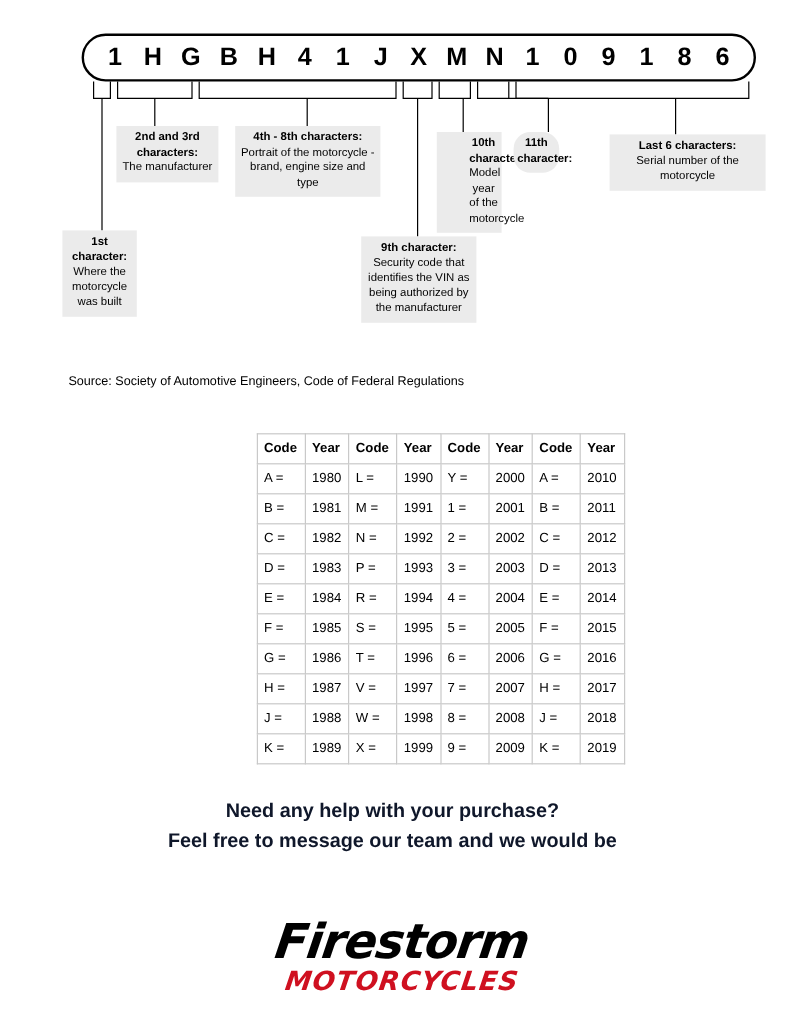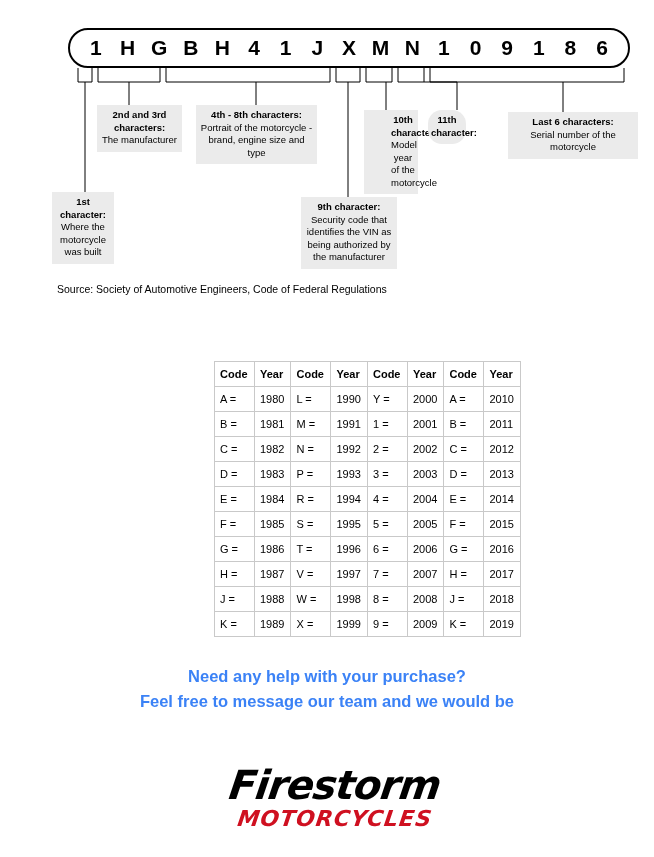--- a/index.html
+++ b/index.html
@@ -74,21 +74,21 @@
   #callout-48 { left: 196px; top: 105px; width: 121px; }
   #callout-9  { left: 301px; top: 197px; width: 96px; }
   #callout-10 { left: 364px; top: 110px; width: 54px; padding-left: 27px; }
   #callout-11 { left: 428px; top: 110px; width: 38px; border-radius: 14px; }
   #callout-last6 { left: 508px; top: 112px; width: 130px; text-align: center; }
 
   
   #source-note {
     position: absolute;
     left: 57px;
-    top: 283px;
+    top: 312px;
     font-size: 10.5px;
     color: #000;
   }
 
   
   #year-table-wrap {
     position: absolute;
     left: 183px;
     top: 361px;
   }
@@ -119,21 +119,21 @@
   
   #help-text {
     position: absolute;
     left: 0;
     top: 664px;
     width: 654px;
     text-align: center;
     font-size: 16.5px;
     font-weight: bold;
     line-height: 25px;
-    color: #3b82f6;
+    color: #0f172a;
   }
 
   
   #logo {
     position: absolute;
     left: 175px;
     top: 762px;
     width: 320px;
     height: 82px;
   }

